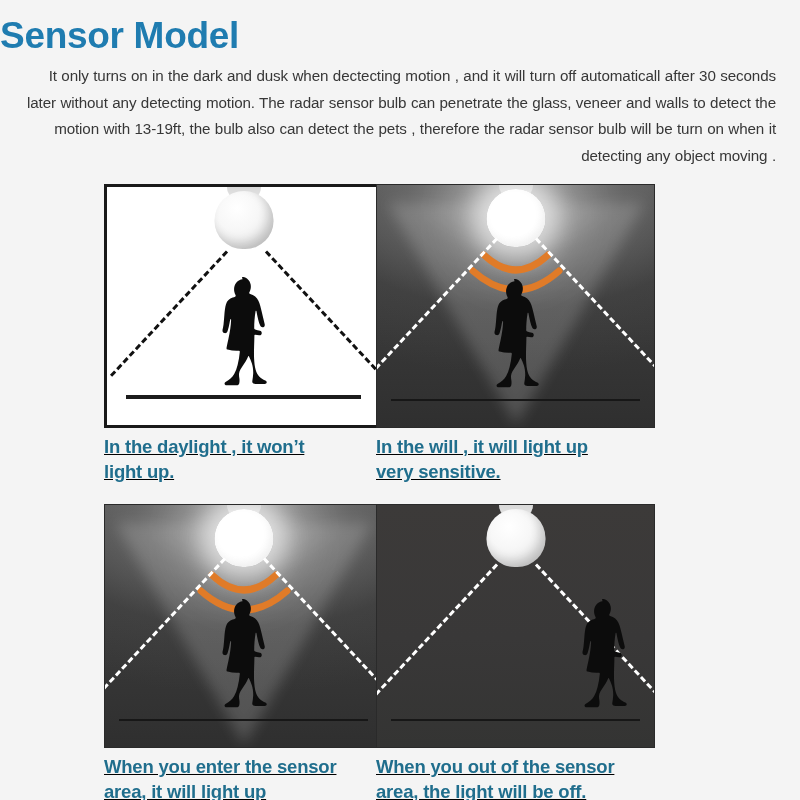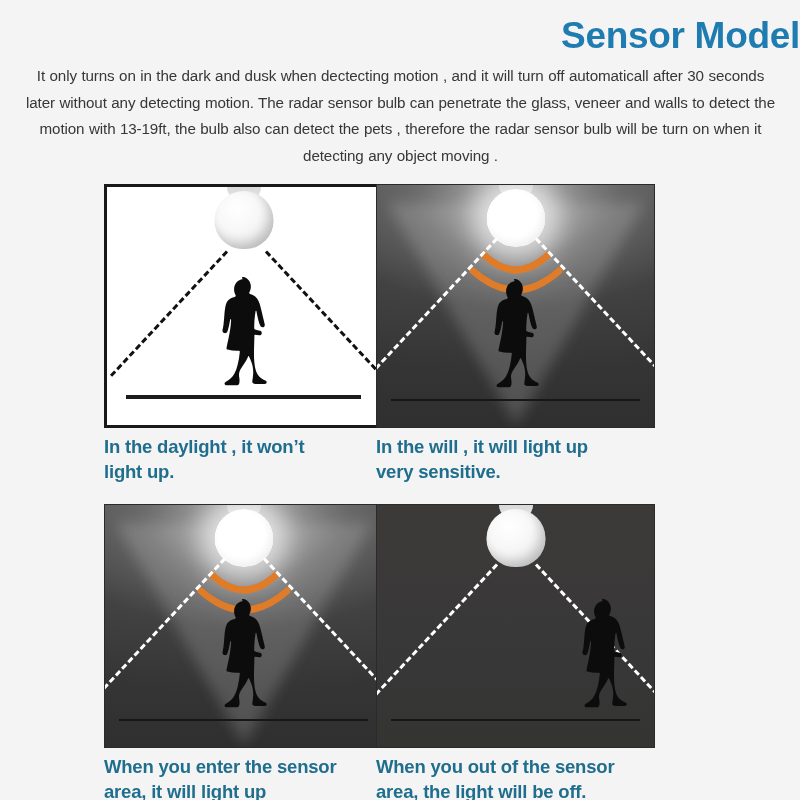--- a/index.html
+++ b/index.html
@@ -10,54 +10,55 @@
     width: 800px;
     height: 800px;
     background: #f4f4f4;
     font-family: "Liberation Sans", sans-serif;
     overflow: hidden;
     position: relative;
   }
 
   
   .page-title {
-    text-align: right;
+    text-align: left;
     color: #1f7cb0;
     font-size: 37px;
     font-weight: bold;
     letter-spacing: -0.3px;
     margin: 0;
     padding-top: 14px;
     line-height: 44px;
     font-family: "Liberation Sans", sans-serif;
   }
   .intro {
     color: #373737;
     font-size: 15.2px;
     line-height: 26.5px;
     margin: 0;
     padding: 5px 24px 0 25px;
-    text-align: center;
+    text-align: right;
     letter-spacing: -0.12px;
     word-spacing: 0.4px;
   }
 
   
   .grid {
     position: absolute;
     top: 184px;
     left: 104px;
     width: 580px;
   }
   .row {
     display: flex;
     gap: 21px;
   }
   .cell {
     width: 251px;
+    text-decoration: underline;
   }
   .panel {
     position: relative;
     width: 279px;
     height: 244px;
     box-sizing: border-box;
     overflow: hidden;
   }
   .panel.light {
     background: #ffffff;

